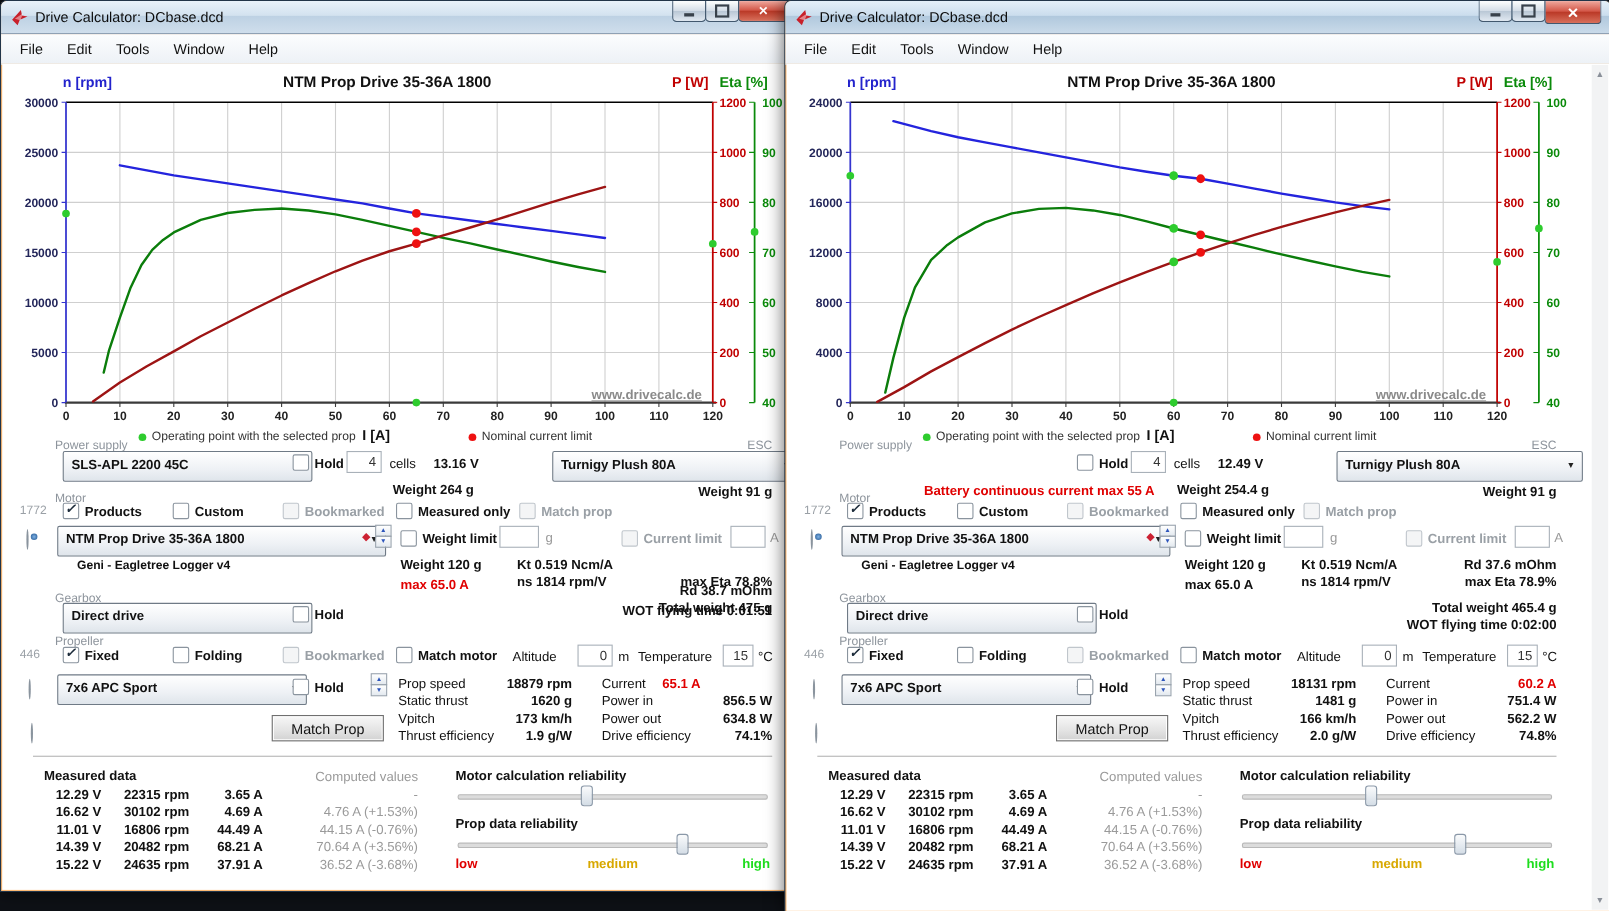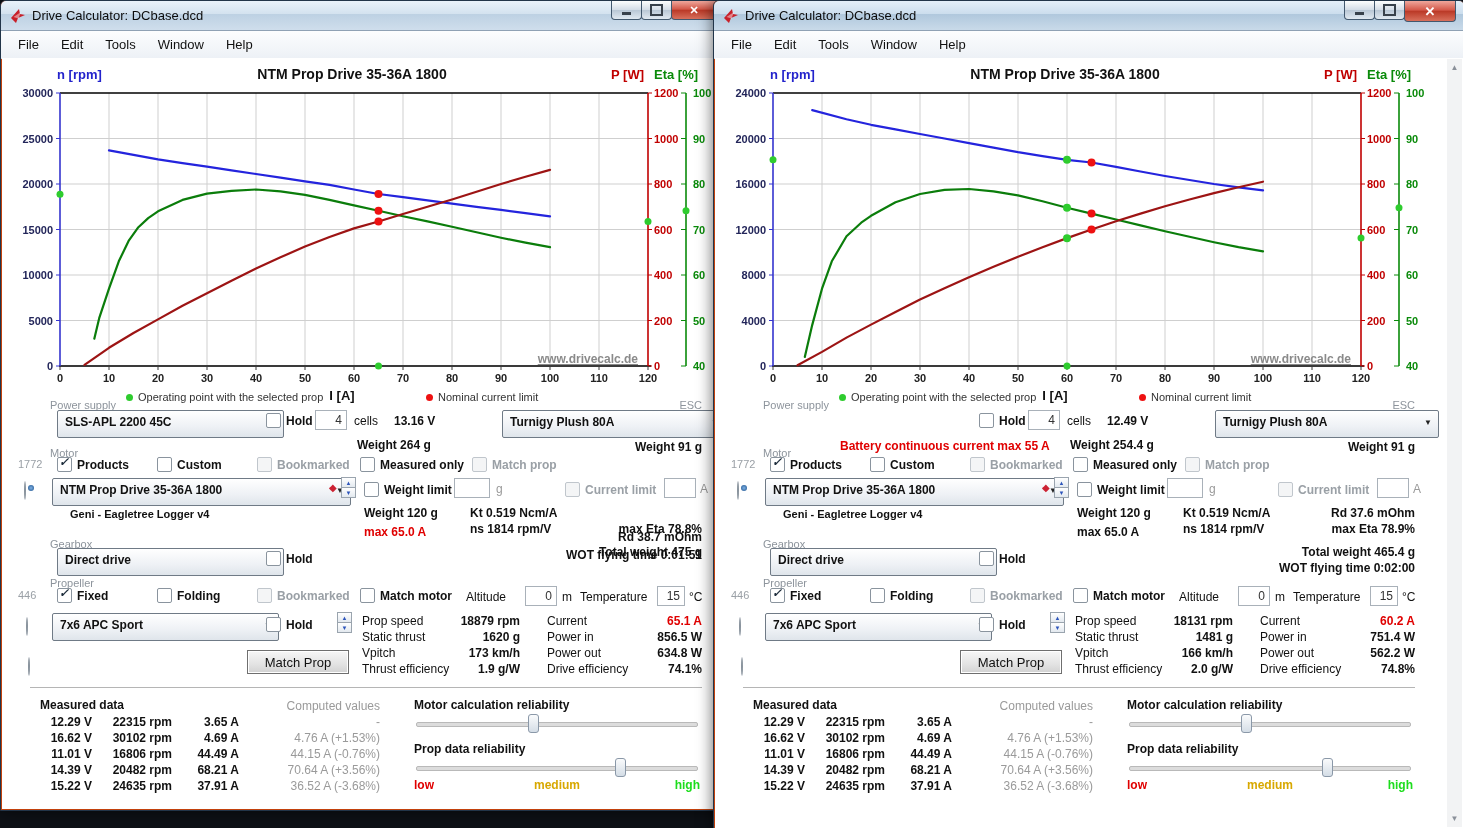--- a/index.html
+++ b/index.html
@@ -1,18 +1,18 @@
 <!DOCTYPE html>
 <html><head>
 <meta charset="utf-8">
 <style>
   html,body{margin:0;padding:0;background:#0e1116;width:1463px;height:828px;overflow:hidden;
     font-family:"Liberation Sans",sans-serif;-webkit-font-smoothing:antialiased;}
   .win{position:absolute;border:1px solid #223549;border-radius:6px 6px 0 0;
-    box-shadow:0 0 16px rgba(0,0,0,.6);background:#c2410c;}
+    box-shadow:0 0 16px rgba(0,0,0,.6);background:#fdba74;}
   .win0{left:0;top:3;width:724px;height:809px;}
   .win1{left:713px;top:0;width:750px;height:828px;z-index:2;}
   .titlebar{height:29px;border-radius:5px 5px 0 0;position:relative;display:flex;align-items:center;gap:6px;
     padding:0 9px;background:linear-gradient(#e9f2fa 0%,#d3e2ef 45%,#bdd1e3 46%,#cfdeec 100%);}
   .win1 .titlebar{background:linear-gradient(#e4eff9 0%,#cbdded 45%,#b0c8dd 46%,#c9dae9 100%);}
   .title{font-size:13px;color:#0c0c0c;white-space:nowrap;}
   .appicon{display:flex;align-items:center;}
   .tbtns{position:absolute;top:0;right:8px;display:flex;}
   .btn{width:29px;height:18px;margin-left:-1px;border:1px solid #42586e;border-top:none;border-radius:0 0 4px 4px;
     display:flex;align-items:center;justify-content:center;
@@ -356,21 +356,21 @@
         <i>▲</i>
         <i>▼</i>
       </span>
     <span class="radio" style="left:22px;top:600px"></span>
     <div class="pbtn" style="left:245px;top:592px;width:100px;height:22px">Match Prop</div>
 
     
     <span class="lbl" style="left:360px;top:556px">Prop speed</span>
     <span class="val" style="left:420px;top:556px;width:98px;text-align:right">18879 rpm</span>
     <span class="lbl" style="left:545px;top:556px">Current</span>
-    <span class="val red" style="left:600px;top:556px;width:100px;text-align:right">65.1 A</span>
+    <span class="val red" style="left:600px;top:556px;width:100px;">65.1 A</span>
     <span class="lbl" style="left:360px;top:572px">Static thrust</span>
     <span class="val" style="left:420px;top:572px;width:98px;text-align:right">1620 g</span>
     <span class="lbl" style="left:545px;top:572px">Power in</span>
     <span class="val" style="left:600px;top:572px;width:100px;text-align:right">856.5 W</span>
     <span class="lbl" style="left:360px;top:588px">Vpitch</span>
     <span class="val" style="left:420px;top:588px;width:98px;text-align:right">173 km/h</span>
     <span class="lbl" style="left:545px;top:588px">Power out</span>
     <span class="val" style="left:600px;top:588px;width:100px;text-align:right">634.8 W</span>
     <span class="lbl" style="left:360px;top:604px">Thrust efficiency</span>
     <span class="val" style="left:420px;top:604px;width:98px;text-align:right">1.9 g/W</span>

